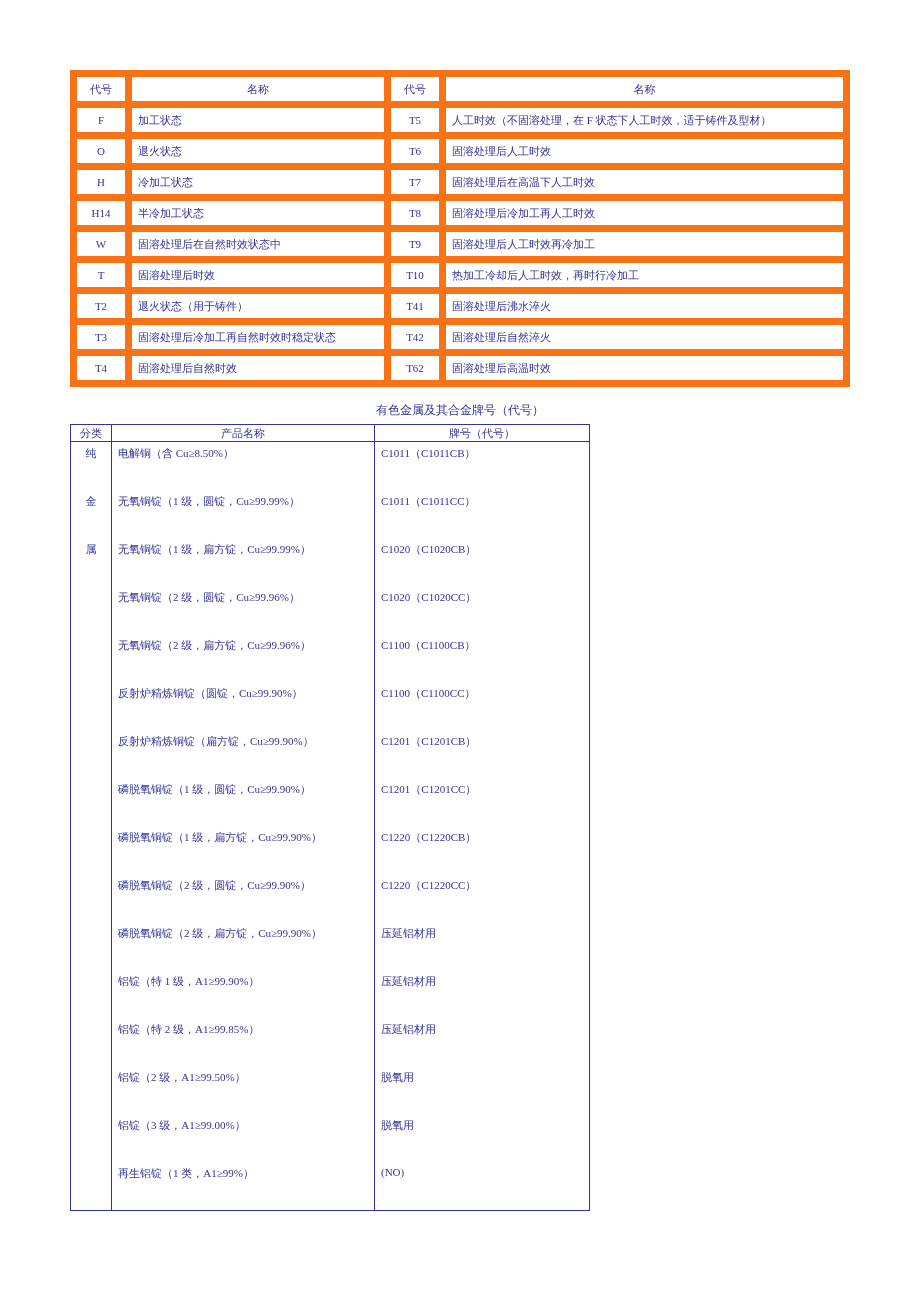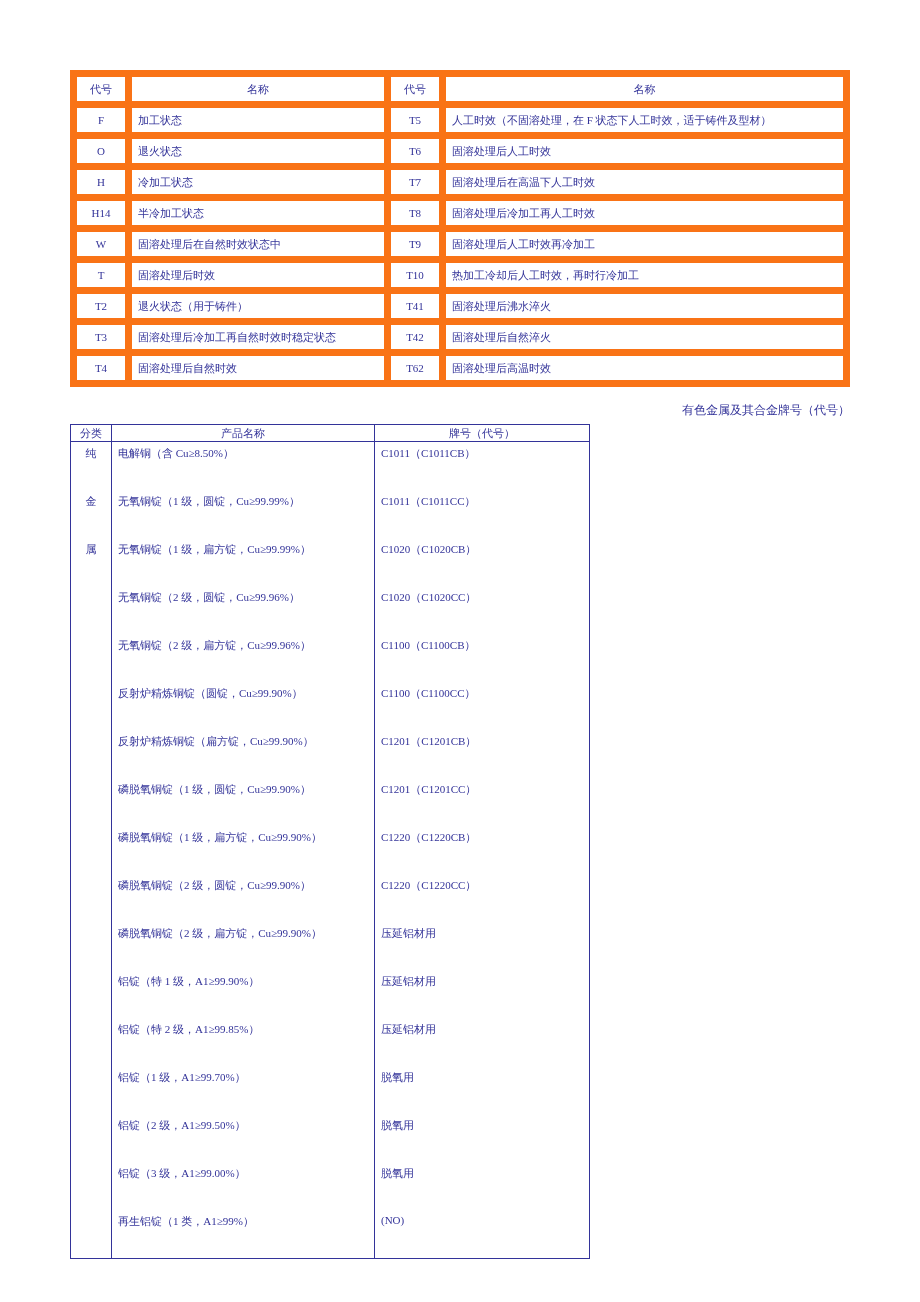--- a/index.html
+++ b/index.html
@@ -33,21 +33,21 @@
       width: 36px;
     }
     table.table1 td.desc1 {
       width: 240px;
     }
     table.table1 td.code2 {
       text-align: center;
       width: 36px;
     }
     .title2 {
-      text-align: right;
+      text-align: center;
       color: #333399;
       font-size: 12px;
       margin-bottom: 5px;
     }
     table.table2 {
       width: 520px;
     }
     table.table2 th {
       border: 1px solid #333399;
       padding: 0 6px;
@@ -218,25 +218,20 @@
         <td class="product">铝锭（特 1 级，A1≥99.90%）</td>
         <td>压延铝材用</td>
       </tr>
       <tr>
         <td class="category"></td>
         <td class="product">铝锭（特 2 级，A1≥99.85%）</td>
         <td>压延铝材用</td>
       </tr>
       <tr>
         <td class="category"></td>
-        <td class="product">铝锭（1 级，A1≥99.70%）</td>
-        <td>脱氧用</td>
-      </tr>
-      <tr>
-        <td class="category"></td>
         <td class="product">铝锭（2 级，A1≥99.50%）</td>
         <td>脱氧用</td>
       </tr>
       <tr>
         <td class="category"></td>
         <td class="product">铝锭（3 级，A1≥99.00%）</td>
         <td>脱氧用</td>
       </tr>
       <tr>
         <td class="category"></td>

